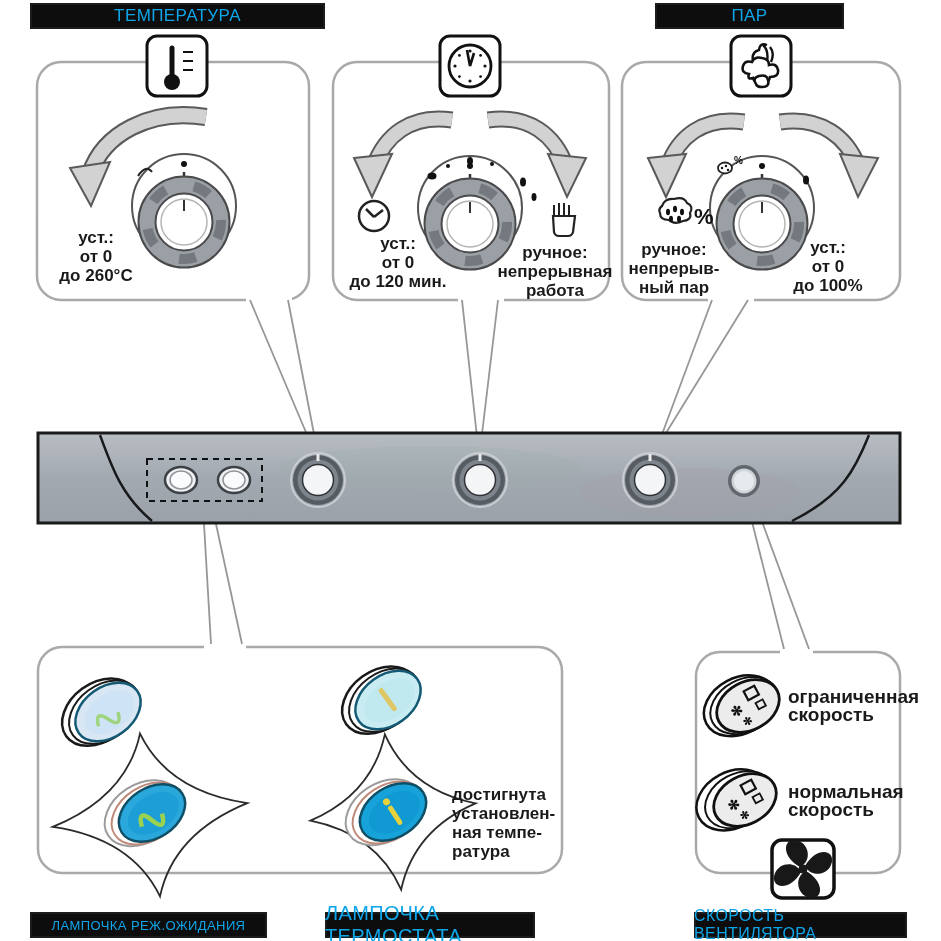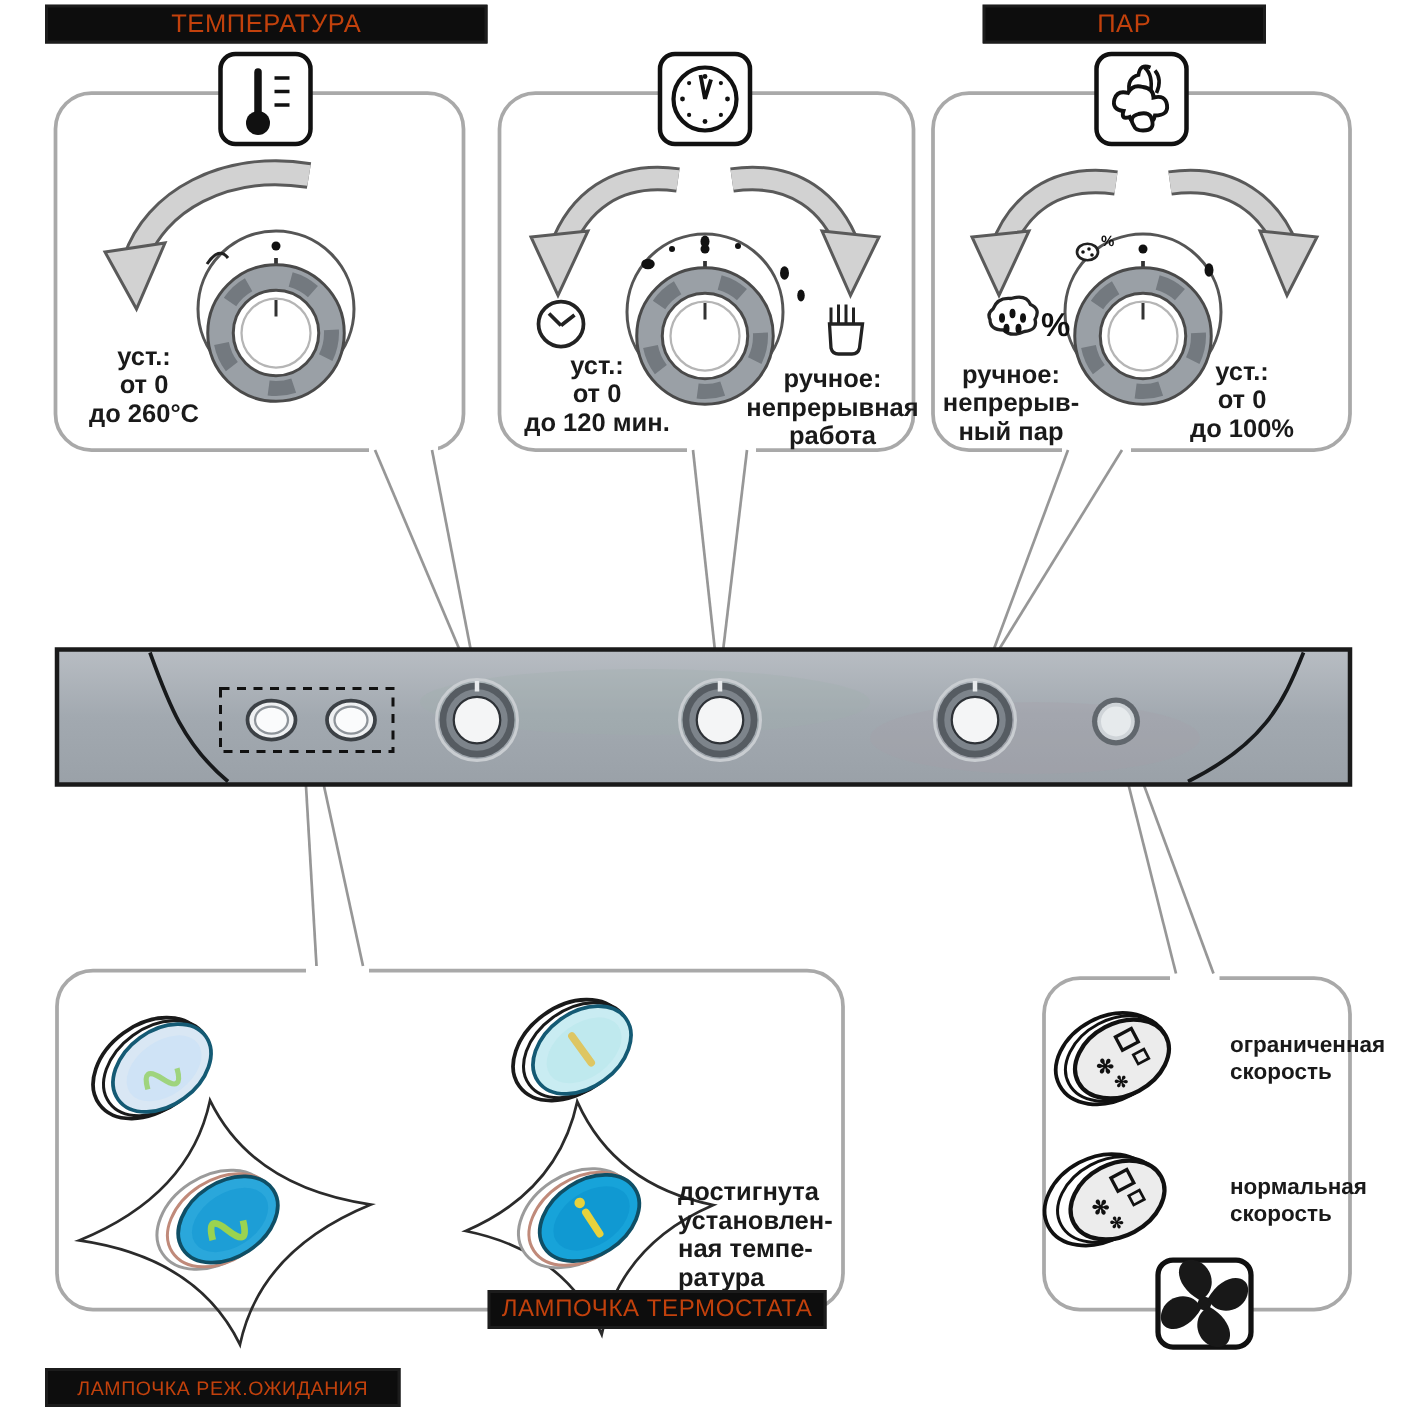--- a/index.html
+++ b/index.html
@@ -1,25 +1,25 @@
 <!DOCTYPE html>
 <html><head>
 <meta charset="utf-8">
 <style>
   html,body{margin:0;padding:0;background:#fff;}
   #stage{position:relative;width:941px;height:941px;background:#fff;overflow:hidden;
          font-family:"Liberation Sans",sans-serif;color:#1a1a1a;}
   svg{position:absolute;left:0;top:0;}
-  .bar{position:absolute;height:26px;background:#0d0d0d;color:#c2410c;
+  .bar{position:absolute;height:26px;background:#0d0d0d;color:#0ea5e9;
        display:flex;align-items:center;justify-content:center;
        font-size:17px;letter-spacing:.4px;box-shadow:inset 0 0 0 2px #1c1c1c;}
   .lbl{position:absolute;font-weight:700;font-size:17px;line-height:19px;}
   .lbl span{display:block;}
   .ctr{text-align:center;}
-  .small{font-size:15px;line-height:18px;margin-left:32px;}
+  .small{font-size:19px;line-height:18px;}
 </style>
 </head>
 <body>
 
 <div id="stage">
 
 <svg width="941" height="941" viewBox="0 0 941 941">
   <defs>
     <linearGradient id="panelGrad" x1="0" y1="0" x2="0" y2="1">
       <stop offset="0" stop-color="#b8bdc3"></stop>
@@ -309,17 +309,20 @@
   <span>скорость</span>
 </div>
 <div class="lbl small" style="left:788px;top:783px;width:112px">
   <span>нормальная</span>
   <span>скорость</span>
 </div>
 
 <div class="bar" style="left:30px;top:912px;width:237px;font-size:13px">
       <span>ЛАМПОЧКА РЕЖ.ОЖИДАНИЯ</span>
     </div>
-<div class="bar" style="left:325px;top:860px;width:226px;font-size:16px">
+<div class="bar" style="left:325px;top:912px;width:210px;font-size:20px">
       <span>ЛАМПОЧКА ТЕРМОСТАТА</span>
     </div>
+<div class="bar" style="left:694px;top:912px;width:213px;font-size:16px">
+      <span>СКОРОСТЬ ВЕНТИЛЯТОРА</span>
+    </div>
 
 </div>
 
 </body></html>

